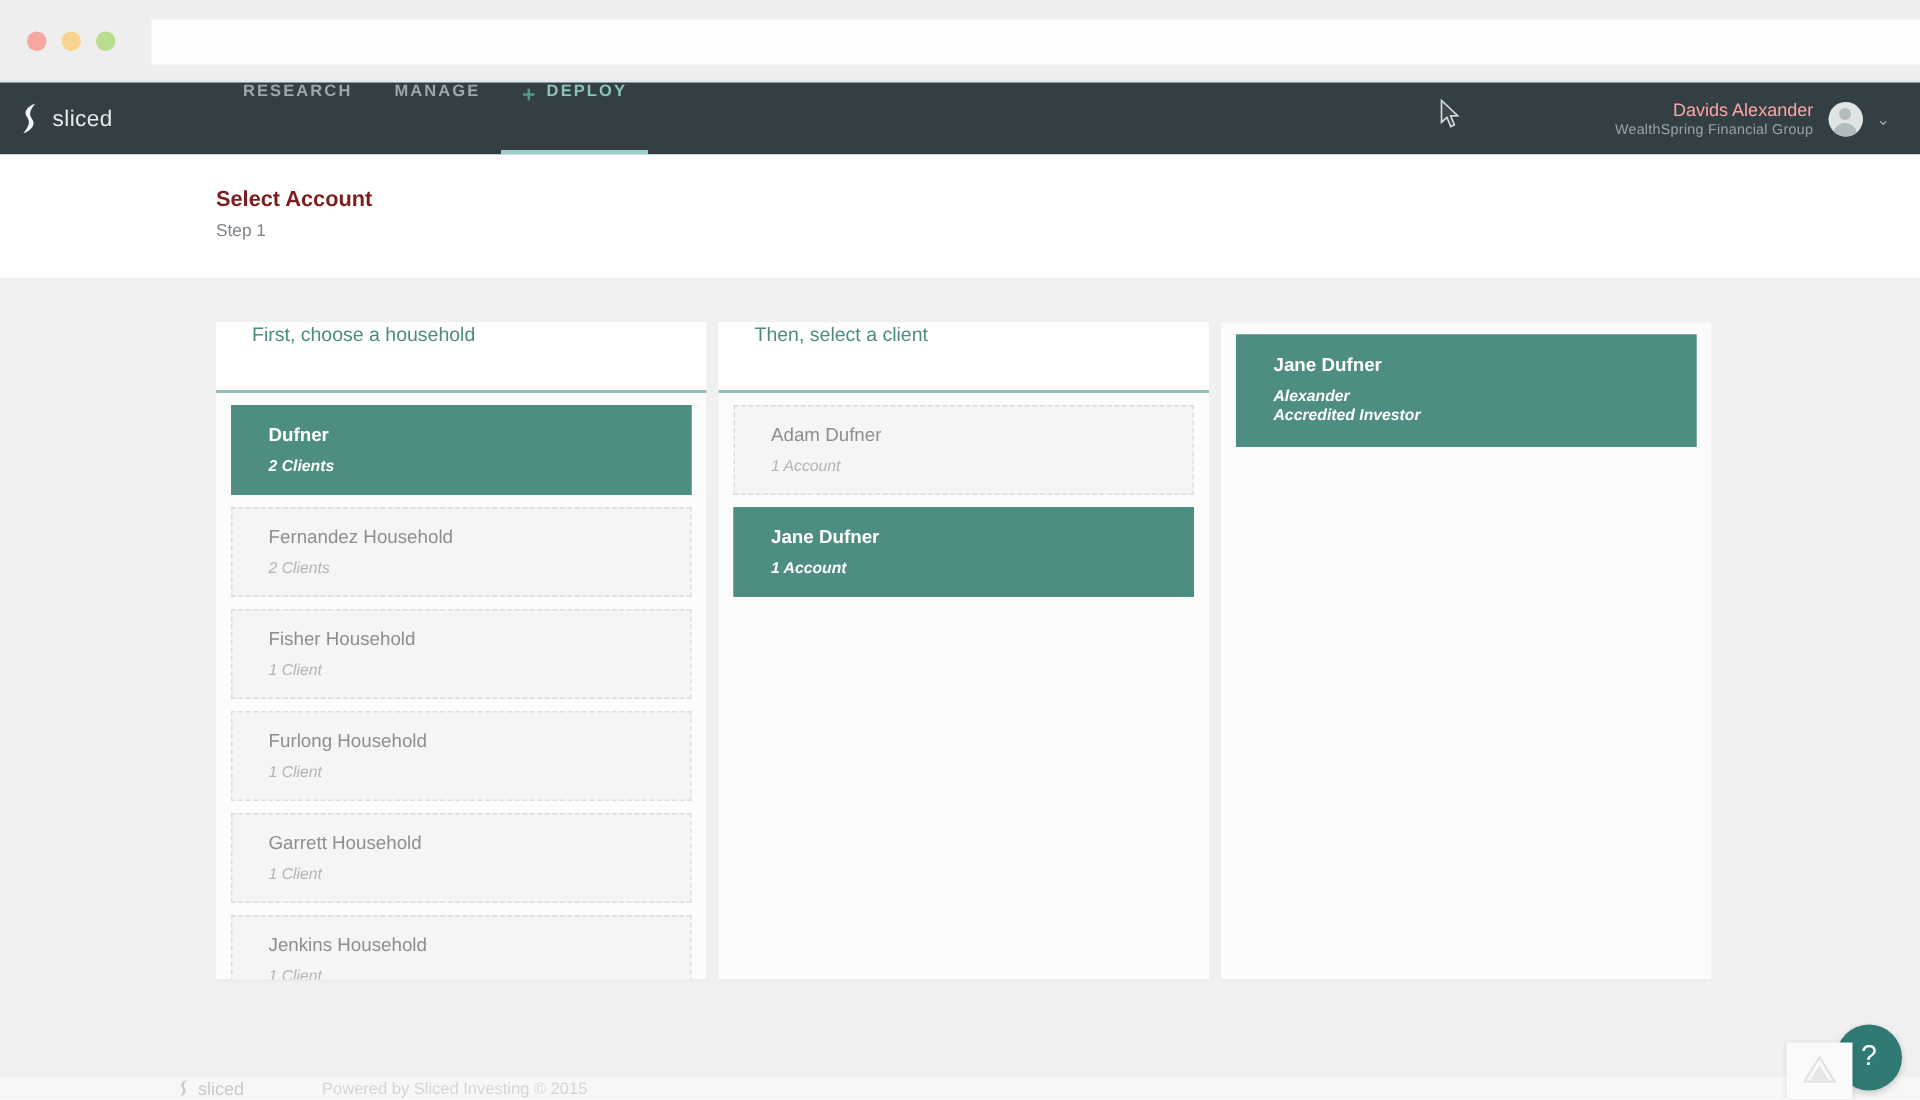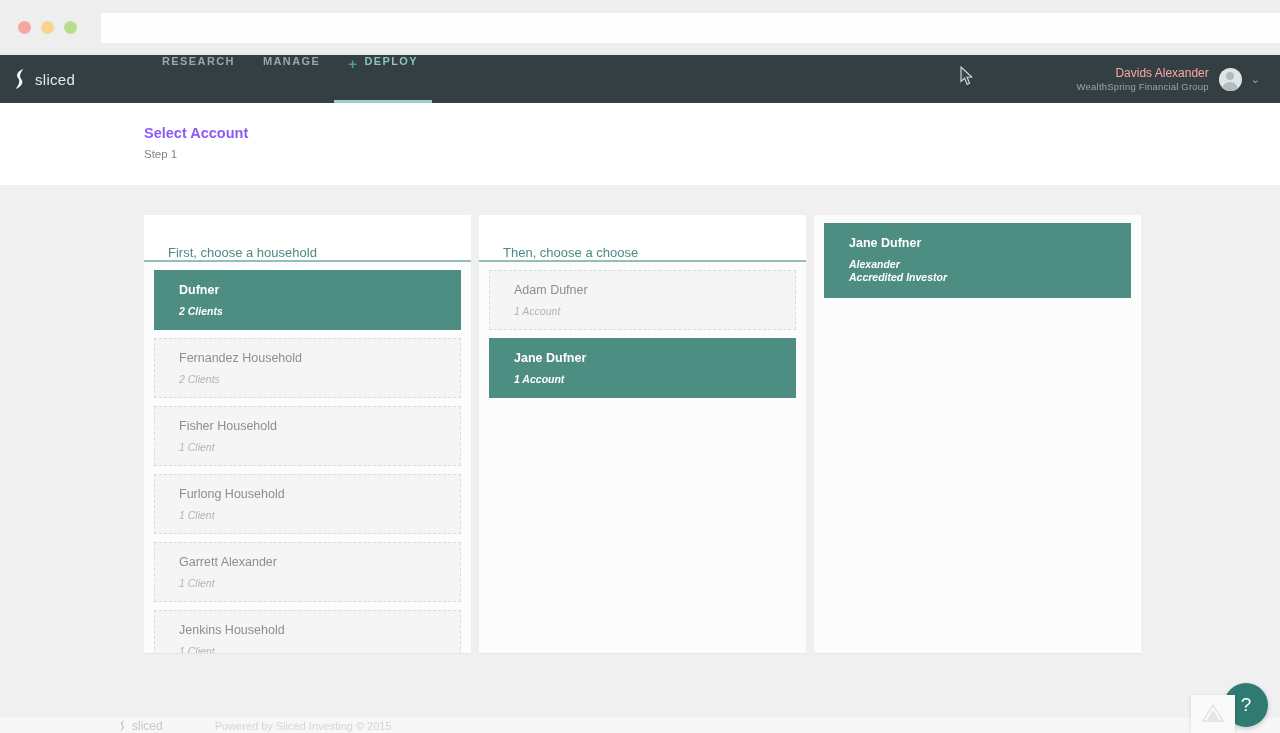--- a/index.html
+++ b/index.html
@@ -78,21 +78,21 @@
   }
   .caret { color: #9aa7ab; font-size: 11px; margin-left: 9px; }
 
   
   .stepbar {
     position: absolute; top: 103px; left: 0;
     width: 1280px; height: 82px;
     background: #ffffff;
   }
   .step-title-wrap { position: absolute; left: 144px; top: 22px; }
-  .step-title { color: #8b5cf6; font-size: 14.5px; font-weight: bold; }
+  .step-title { color: #7f1d1d; font-size: 14.5px; font-weight: bold; }
   .step-sub { color: #7b848a; font-size: 11.5px; margin-top: 7px; }
   .step-underline {
     position: absolute; left: 136px; top: 178px;
     width: 108px; height: 3px; background: #e6e6e6;
   }
   .next-step-btn {
     position: absolute; right: 144px; top: 131px;
     background: #4e8e82; color: #e9f2f0;
     font-size: 12px; font-weight: bold;
     border: none; padding: 9px 16px; cursor: pointer;
@@ -110,21 +110,21 @@
   }
   .panel {
     width: 327px; height: 438px;
     background: #fcfcfc;
     display: flex; flex-direction: column;
     box-shadow: 0 1px 1px rgba(0,0,0,0.04);
   }
   .panel-head {
     height: 47px; background: #ffffff;
     border-bottom: 2px solid #94bfb9;
-    display: flex; align-items: flex-end;
+    display: flex; align-items: flex-start;
     padding-left: 24px;
   }
   .panel-head-text { color: #4c8a83; font-size: 13px; }
   .panel-body {
     flex: 1; padding: 8px 10px 0 10px;
     overflow: hidden; position: relative;
   }
 
   .card {
     border: 1px dashed #dcdcdc;
@@ -251,34 +251,34 @@
         </div>
         <div class="card">
           <div class="card-title">Fisher Household</div>
           <div class="card-sub">1 Client</div>
         </div>
         <div class="card">
           <div class="card-title">Furlong Household</div>
           <div class="card-sub">1 Client</div>
         </div>
         <div class="card">
-          <div class="card-title">Garrett Alexander</div>
+          <div class="card-title">Garrett Household</div>
           <div class="card-sub">1 Client</div>
         </div>
         <div class="card">
           <div class="card-title">Jenkins Household</div>
           <div class="card-sub">1 Client</div>
         </div>
 
       </div>
     </div>
 
     <div class="panel">
       <div class="panel-head">
-        <span class="panel-head-text">Then, choose a choose</span>
+        <span class="panel-head-text">Then, select a client</span>
       </div>
       <div class="panel-body">
         <div class="card">
           <div class="card-title">Adam Dufner</div>
           <div class="card-sub">1 Account</div>
         </div>
         <div class="card selected">
           <div class="card-title">Jane Dufner</div>
           <div class="card-sub">1 Account</div>
         </div>

